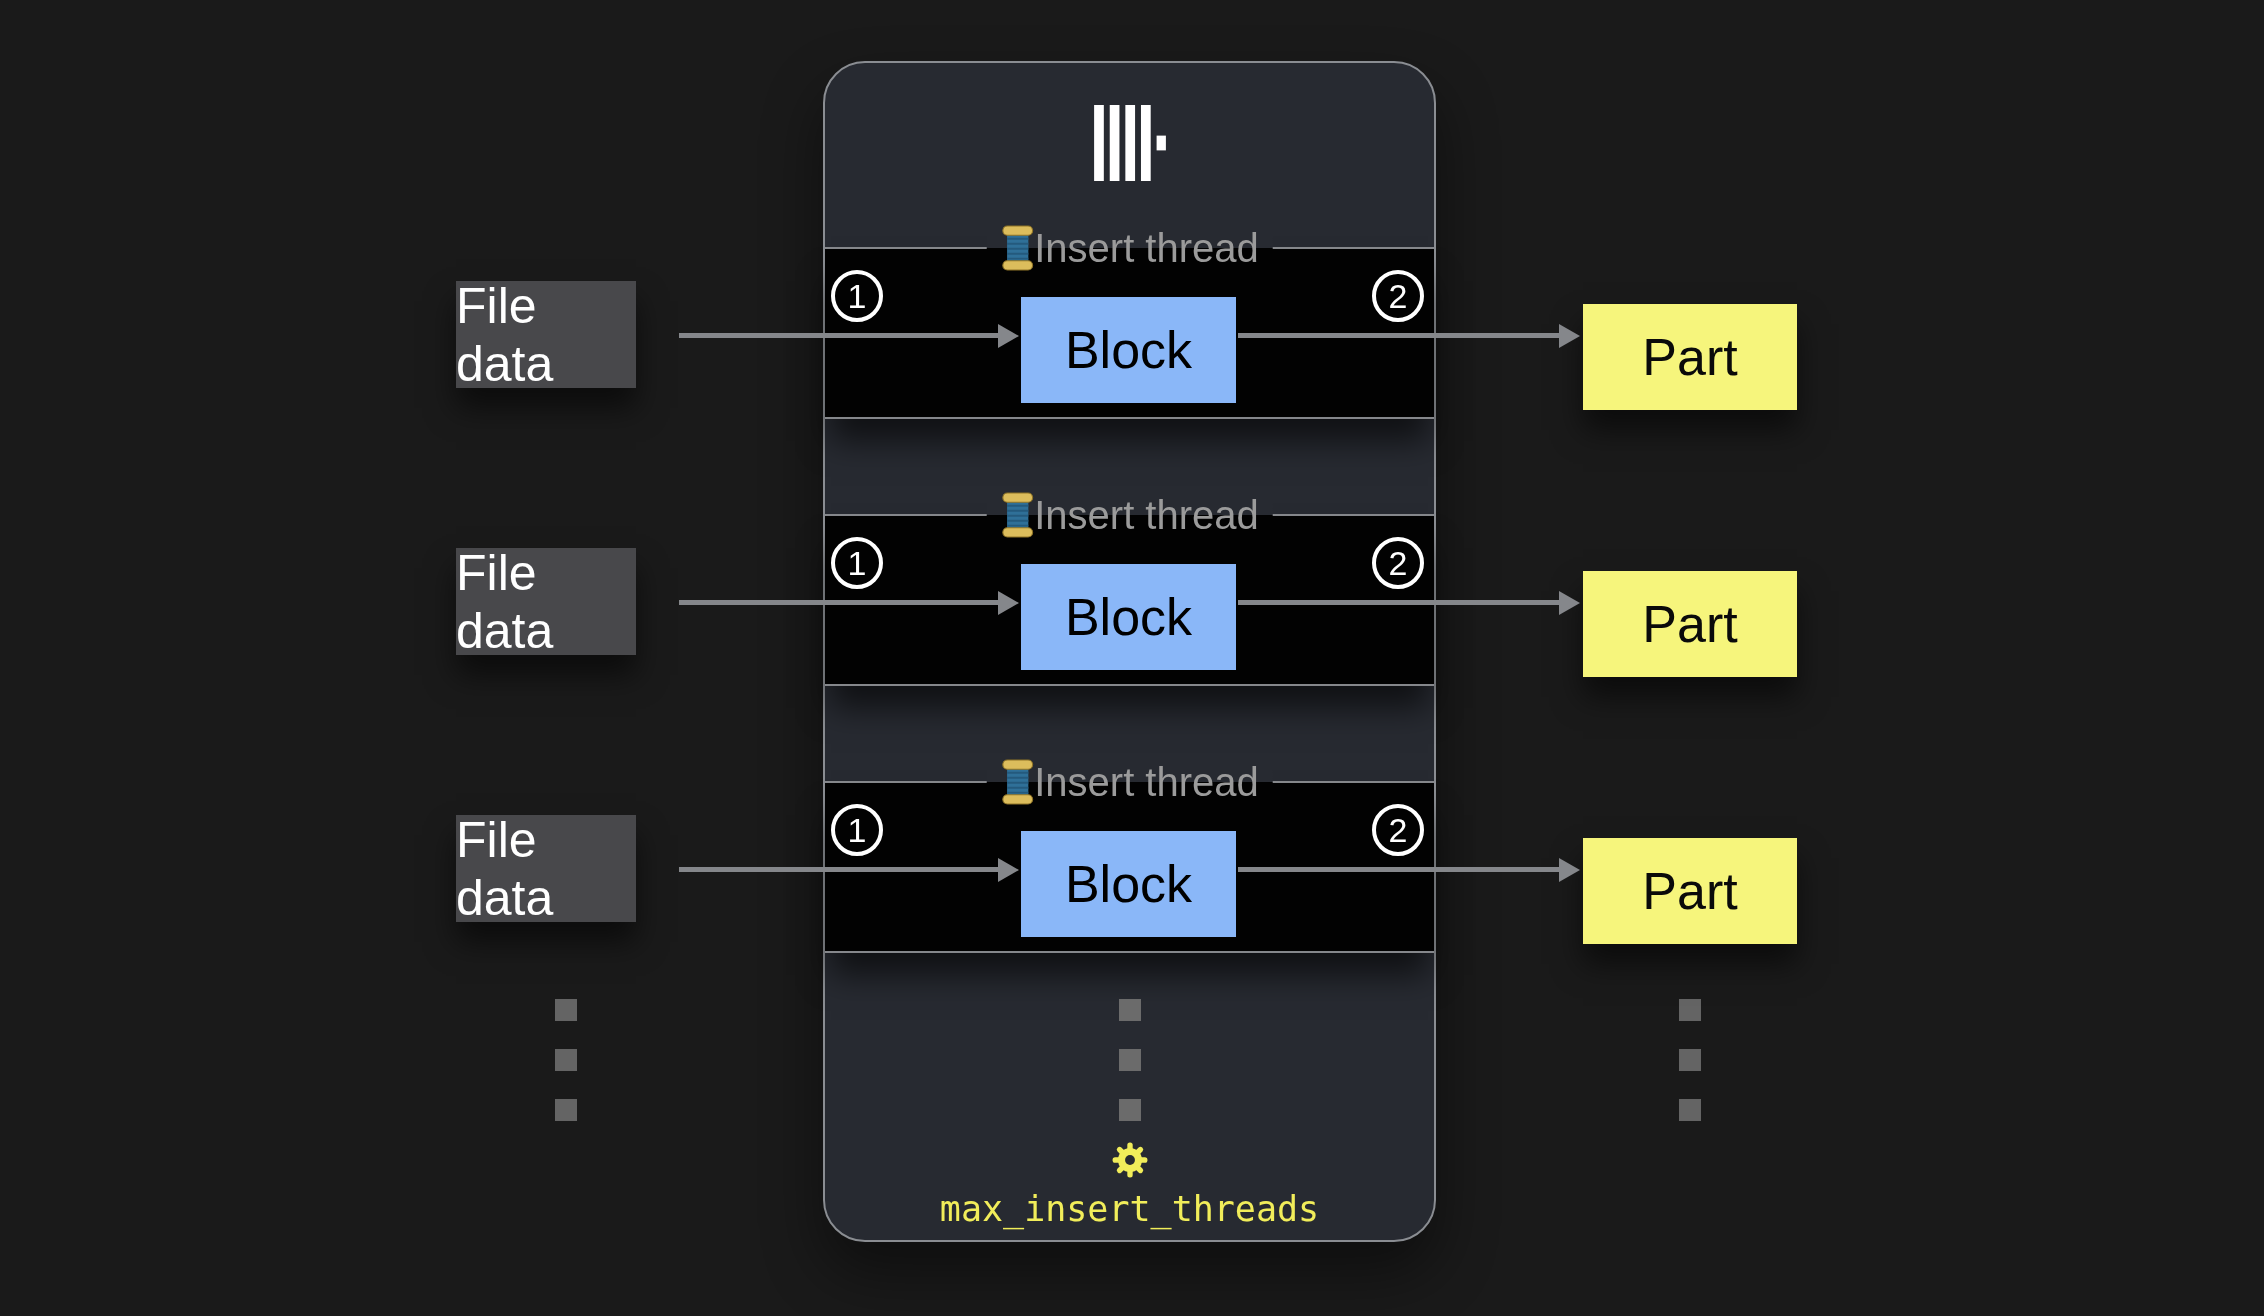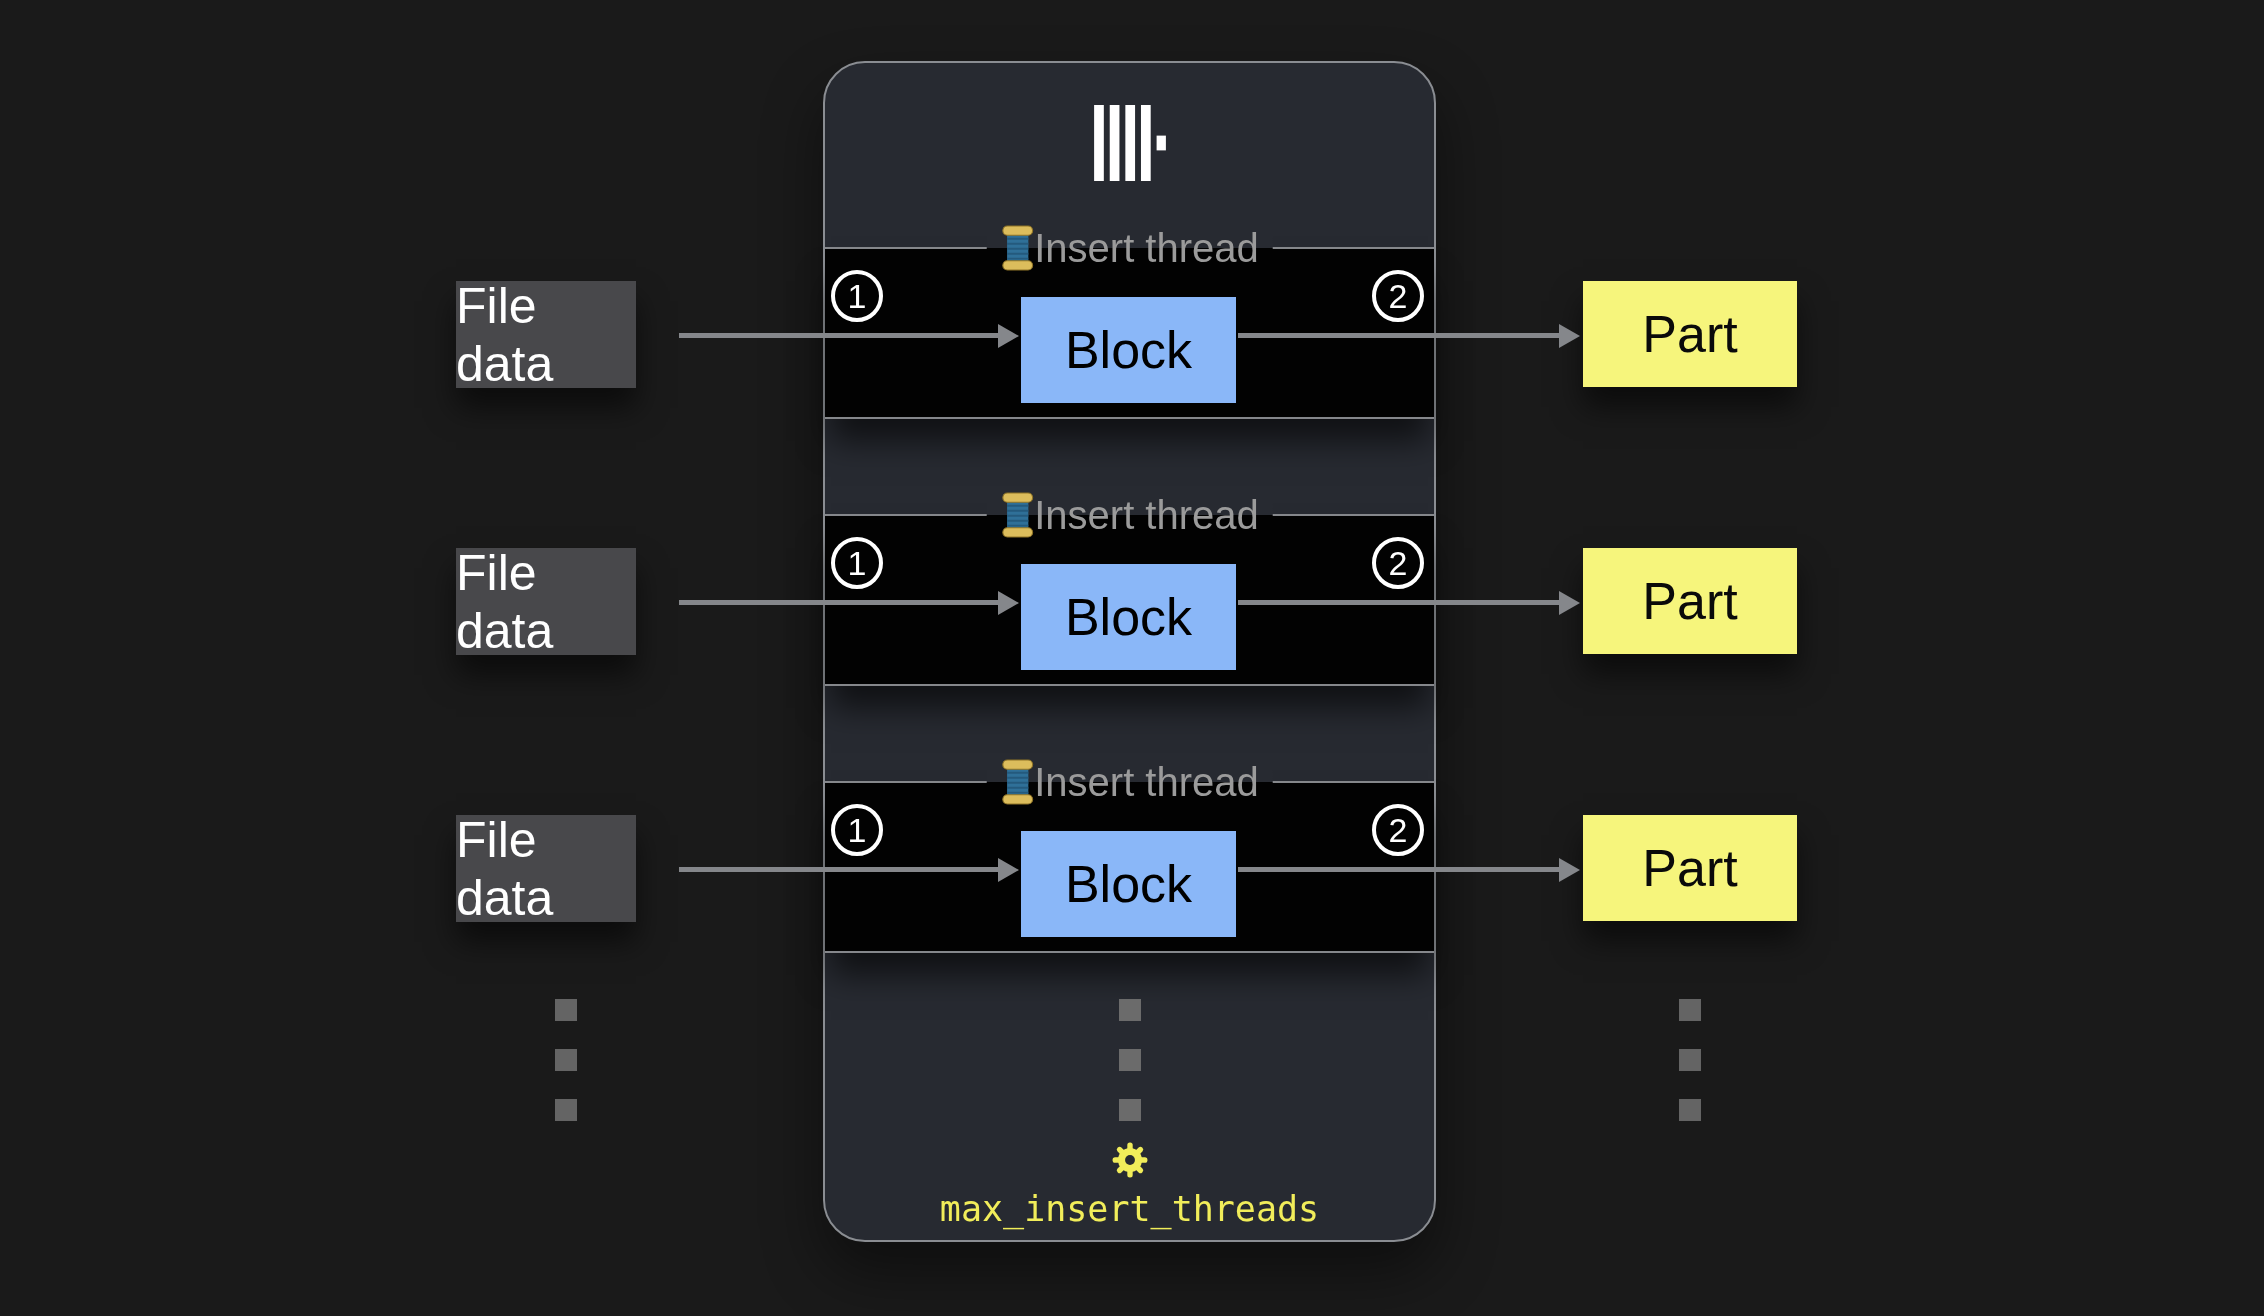--- a/index.html
+++ b/index.html
@@ -30,21 +30,21 @@
                display:flex;align-items:center;justify-content:center;z-index:3;}
   .step-in{left:6px;} .step-out{left:547px;}
 
   .block-box{position:absolute;left:196px;top:33px;width:215px;height:106px;background:#8ab7f8;
              color:#000;font-size:52px;display:flex;align-items:center;justify-content:center;z-index:3;margin-top:15px;}
 
   
   .io-box{position:absolute;display:flex;align-items:center;justify-content:center;z-index:6;
           box-shadow:0 20px 28px rgba(0,0,0,.55);}
   .file-box{left:456px;width:180px;height:107px;background:#48484b;color:#ffffff;font-size:50px;}
-  .part-box{left:1583px;width:214px;height:106px;background:#f6f57c;color:#0a0a0a;font-size:52px;}
+  .part-box{left:1583px;width:214px;height:106px;background:#f6f57c;color:#0a0a0a;font-size:52px;margin-top:23px;}
   .io-y0{top:281px;} .io-y1{top:548px;} .io-y2{top:815px;}
 
   
   .arrow{position:absolute;height:5px;background:#85878b;z-index:7;}
   .arrow::after{content:"";position:absolute;right:-21px;top:50%;transform:translateY(-50%);
                 border-left:21px solid #85878b;border-top:12px solid transparent;
                 border-bottom:12px solid transparent;}
   .arrow-in{left:679px;width:319px;}
   .arrow-out{left:1238px;width:321px;}
   .ar-y0{top:333px;} .ar-y1{top:600px;} .ar-y2{top:867px;}

